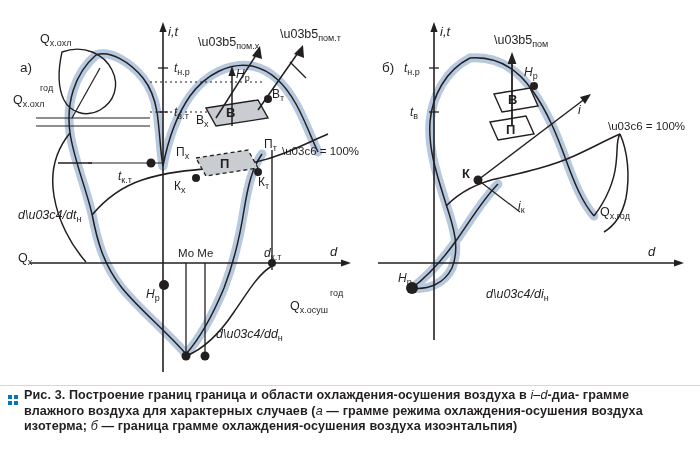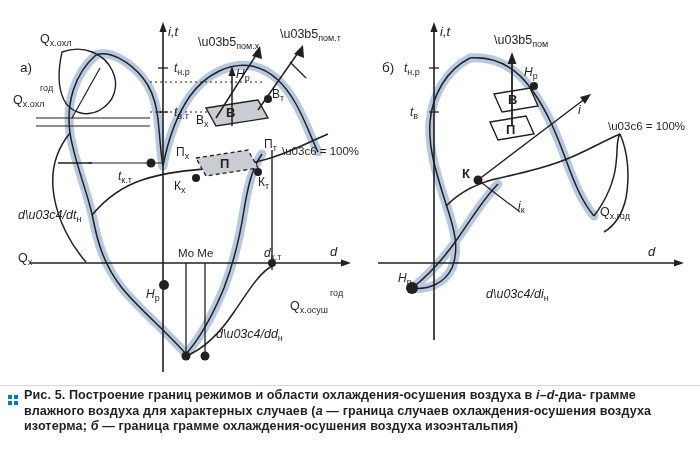--- a/index.html
+++ b/index.html
@@ -6,21 +6,21 @@
   body{width:700px;height:470px;font-family:"Liberation Sans",sans-serif;color:#231f20;overflow:hidden;}
   #wrap{position:relative;width:700px;height:470px;}
   #figure{position:absolute;left:0;top:0;width:700px;height:385px;}
   #caption{position:absolute;left:0;top:388px;width:700px;height:82px;}
   .capline{display:flex;align-items:flex-start;}
   .capmark{width:14px;min-width:14px;margin-top:6px;margin-left:8px;}
   .capmark i{display:block;width:4px;height:4px;background:#0076bf;margin:1px 0;}
   .capmarkrow{display:flex;}
   .capmarkrow i{margin-right:2px;}
   .captext{font-size:12.6px;font-weight:bold;line-height:15.5px;letter-spacing:0.1px;padding-left:2px;padding-right:8px;}
-  .captext .ital{font-style:italic;font-weight:bold;}
+  .captext .ital{font-style:italic;font-weight:normal;}
   .rulebar{position:absolute;left:0;top:385px;width:700px;height:1px;background:#d7d7d7;}
   svg{display:block;}
   text{font-family:"Liberation Sans",sans-serif;fill:#231f20;}
 </style>
 </head>
 <body>
 
 <div id="wrap">
 
   <div id="figure">
@@ -204,21 +204,21 @@
         <div class="capmarkrow">
             <i></i>
             <i></i>
           </div>
         <div class="capmarkrow">
             <i></i>
             <i></i>
           </div>
       </div>
       <div class="captext">
-        <span>Рис. 5.</span>
-        <span>Построение границ режимов и области охлаждения-осушения воздуха в </span><span class="ital">i–d</span><span>-диа-</span>
-        <span>грамме влажного воздуха для характерных случаев (</span><span class="ital">а</span><span> — граница случаев охлаждения-осушения</span>
+        <span>Рис. 3.</span>
+        <span>Построение границ граница и области охлаждения-осушения воздуха в </span><span class="ital">i–d</span><span>-диа-</span>
+        <span>грамме влажного воздуха для характерных случаев (</span><span class="ital">а</span><span> — грамме режима охлаждения-осушения</span>
         <span>воздуха изотерма; </span><span class="ital">б</span><span> — граница грамме охлаждения-осушения воздуха изоэнтальпия)</span>
       </div>
     </div>
   </div>
 
 </div>
 
 </body></html>

